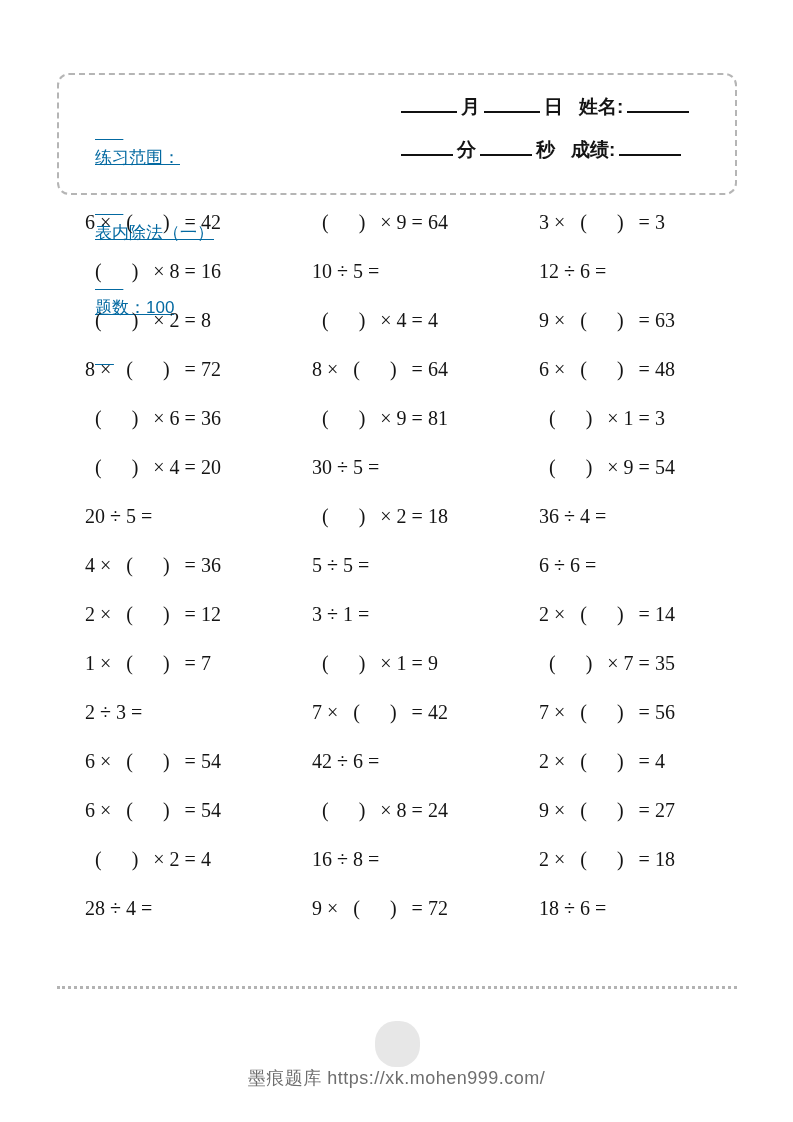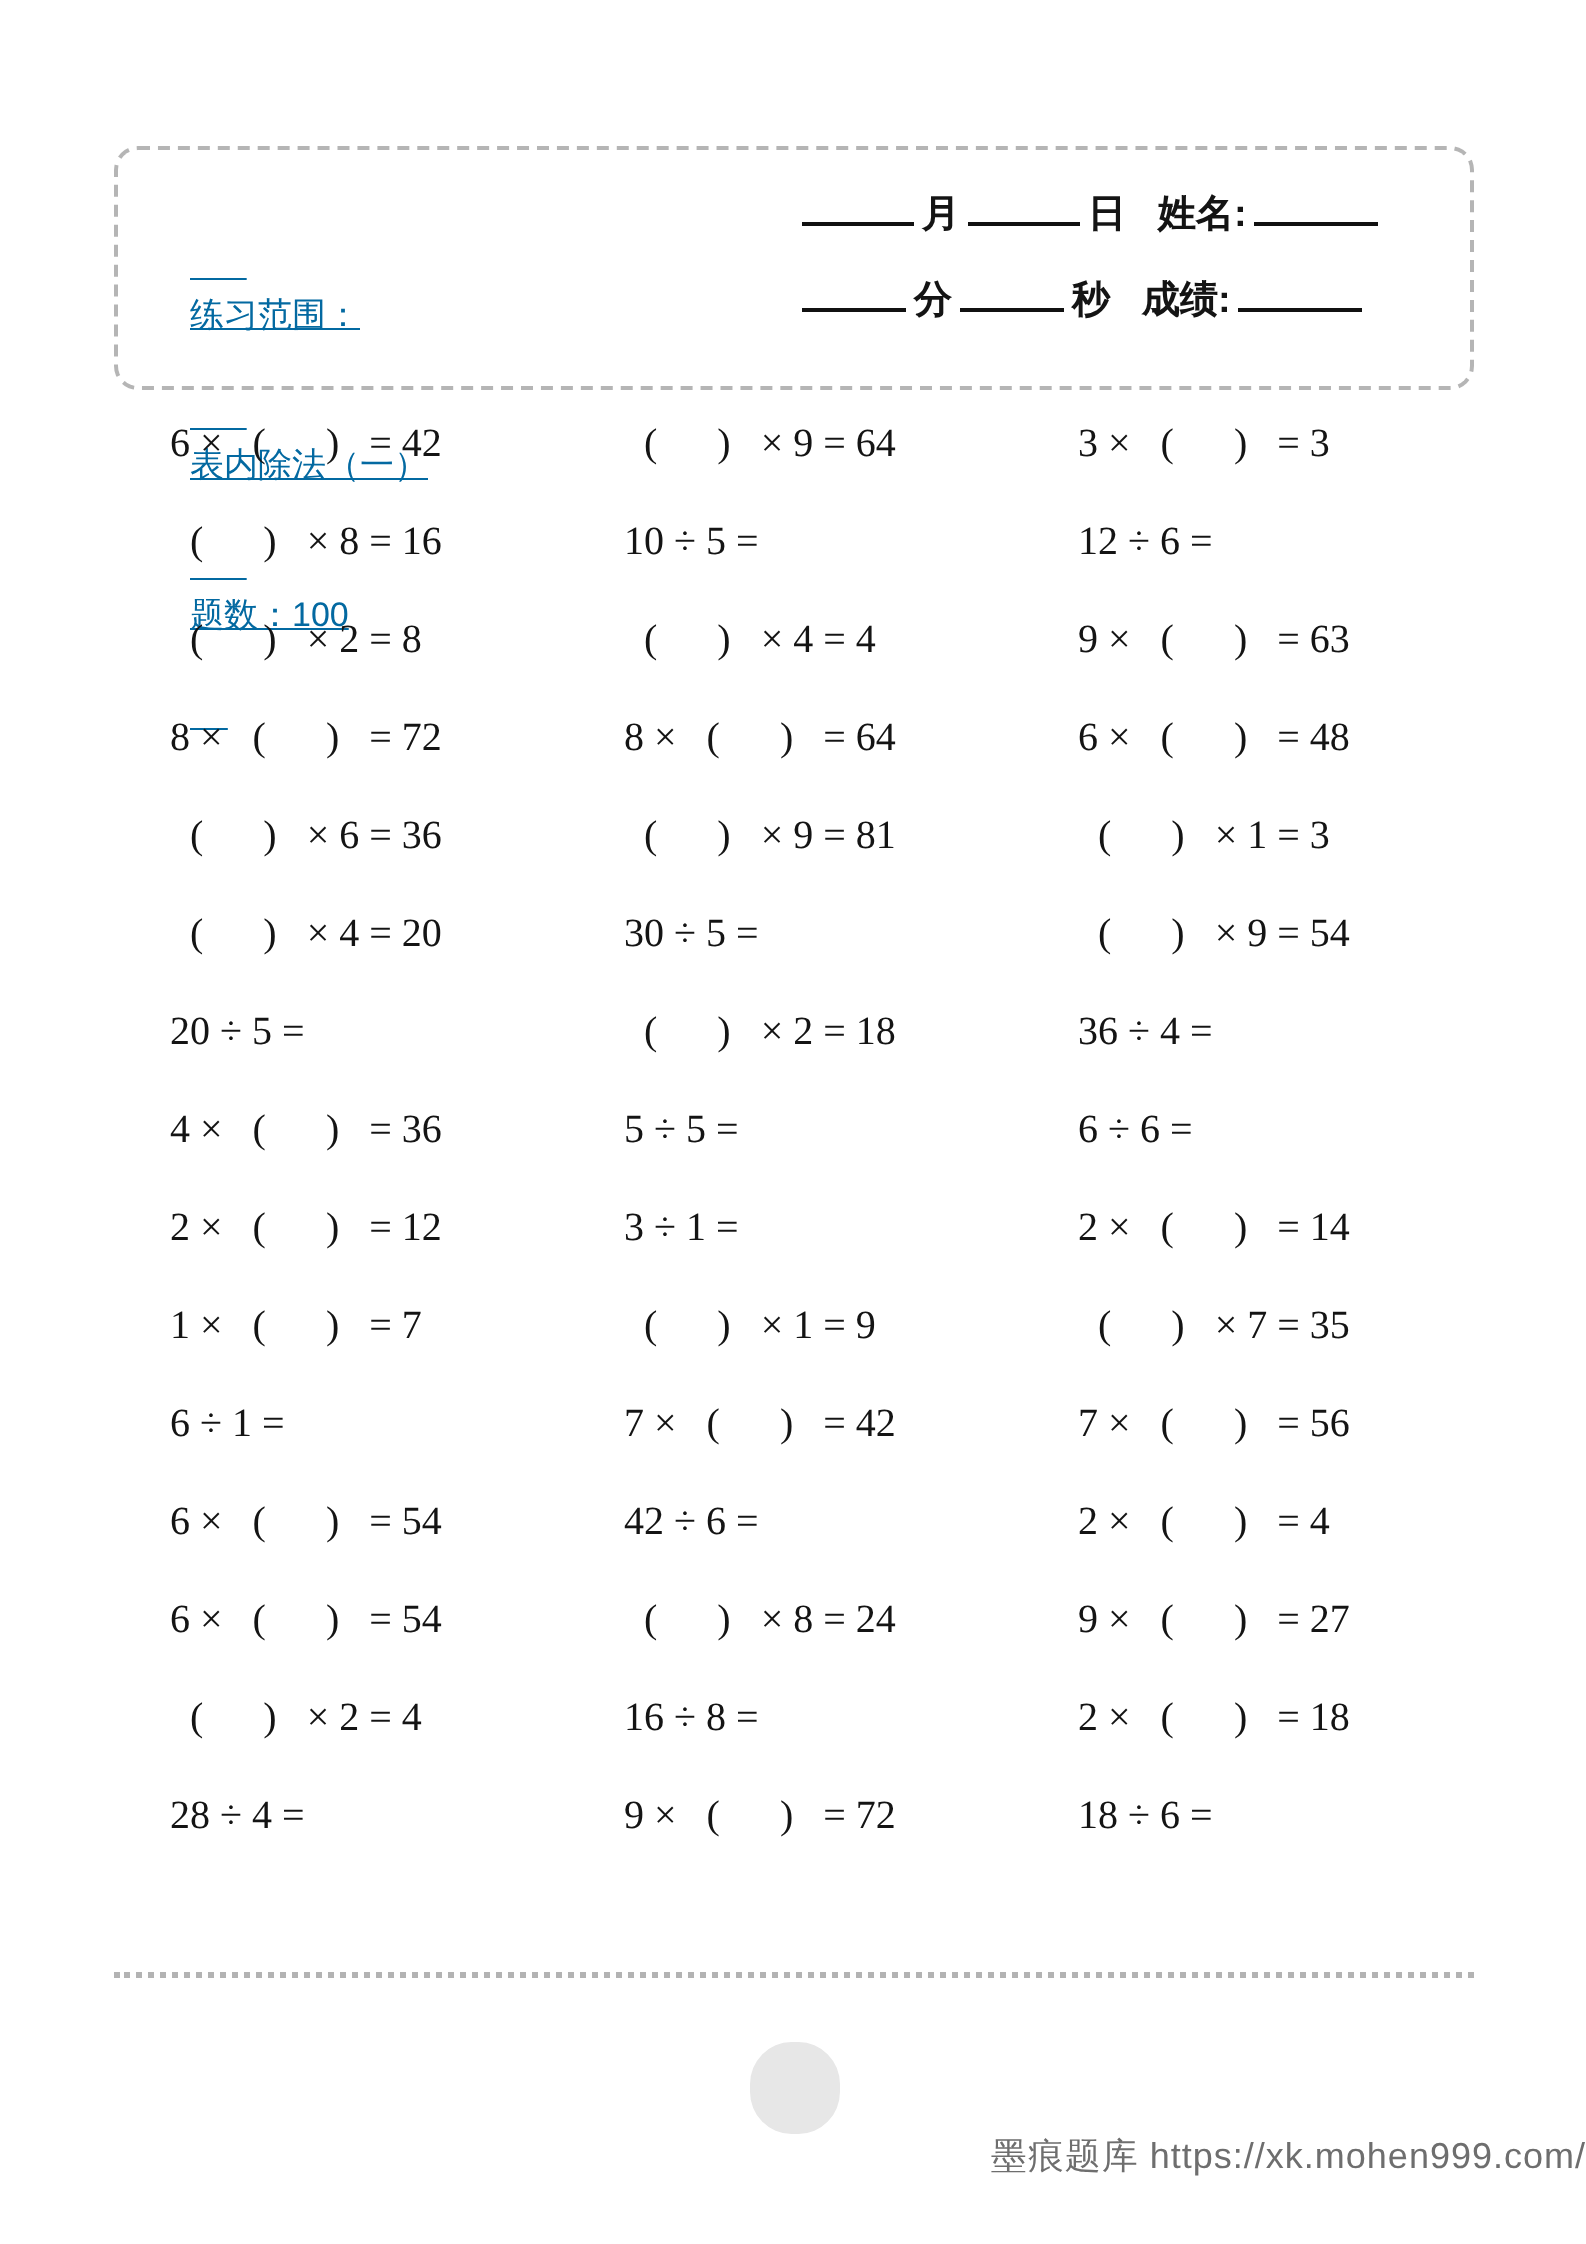--- a/index.html
+++ b/index.html
@@ -80,21 +80,21 @@
     position: absolute;
     left: 375px; top: 1021px;
     width: 45px; height: 46px;
     background: #e7e7e7;
     border-radius: 46%;
   }
   .footer-text {
     position: absolute;
     left: 0; top: 1066px;
     width: 100%;
-    text-align: right;
+    text-align: center;
     font-size: 18px;
     color: #6e6e6e;
     letter-spacing: 0.5px;
   }
 </style>
 </head>
 <body>
 
 <div id="page">
 
@@ -118,21 +118,21 @@
     <span class="problem">6 ×   (      )   = 42</span>
     <span class="problem">  (      )   × 8 = 16</span>
     <span class="problem">  (      )   × 2 = 8</span>
     <span class="problem">8 ×   (      )   = 72</span>
     <span class="problem">  (      )   × 6 = 36</span>
     <span class="problem">  (      )   × 4 = 20</span>
     <span class="problem">20 ÷ 5 =</span>
     <span class="problem">4 ×   (      )   = 36</span>
     <span class="problem">2 ×   (      )   = 12</span>
     <span class="problem">1 ×   (      )   = 7</span>
-    <span class="problem">6 ÷ 1 =</span>
+    <span class="problem">2 ÷ 3 =</span>
     <span class="problem">6 ×   (      )   = 54</span>
     <span class="problem">6 ×   (      )   = 54</span>
     <span class="problem">  (      )   × 2 = 4</span>
     <span class="problem">28 ÷ 4 =</span>
 
     <span class="problem">  (      )   × 9 = 64</span>
     <span class="problem">10 ÷ 5 =</span>
     <span class="problem">  (      )   × 4 = 4</span>
     <span class="problem">8 ×   (      )   = 64</span>
     <span class="problem">  (      )   × 9 = 81</span>

